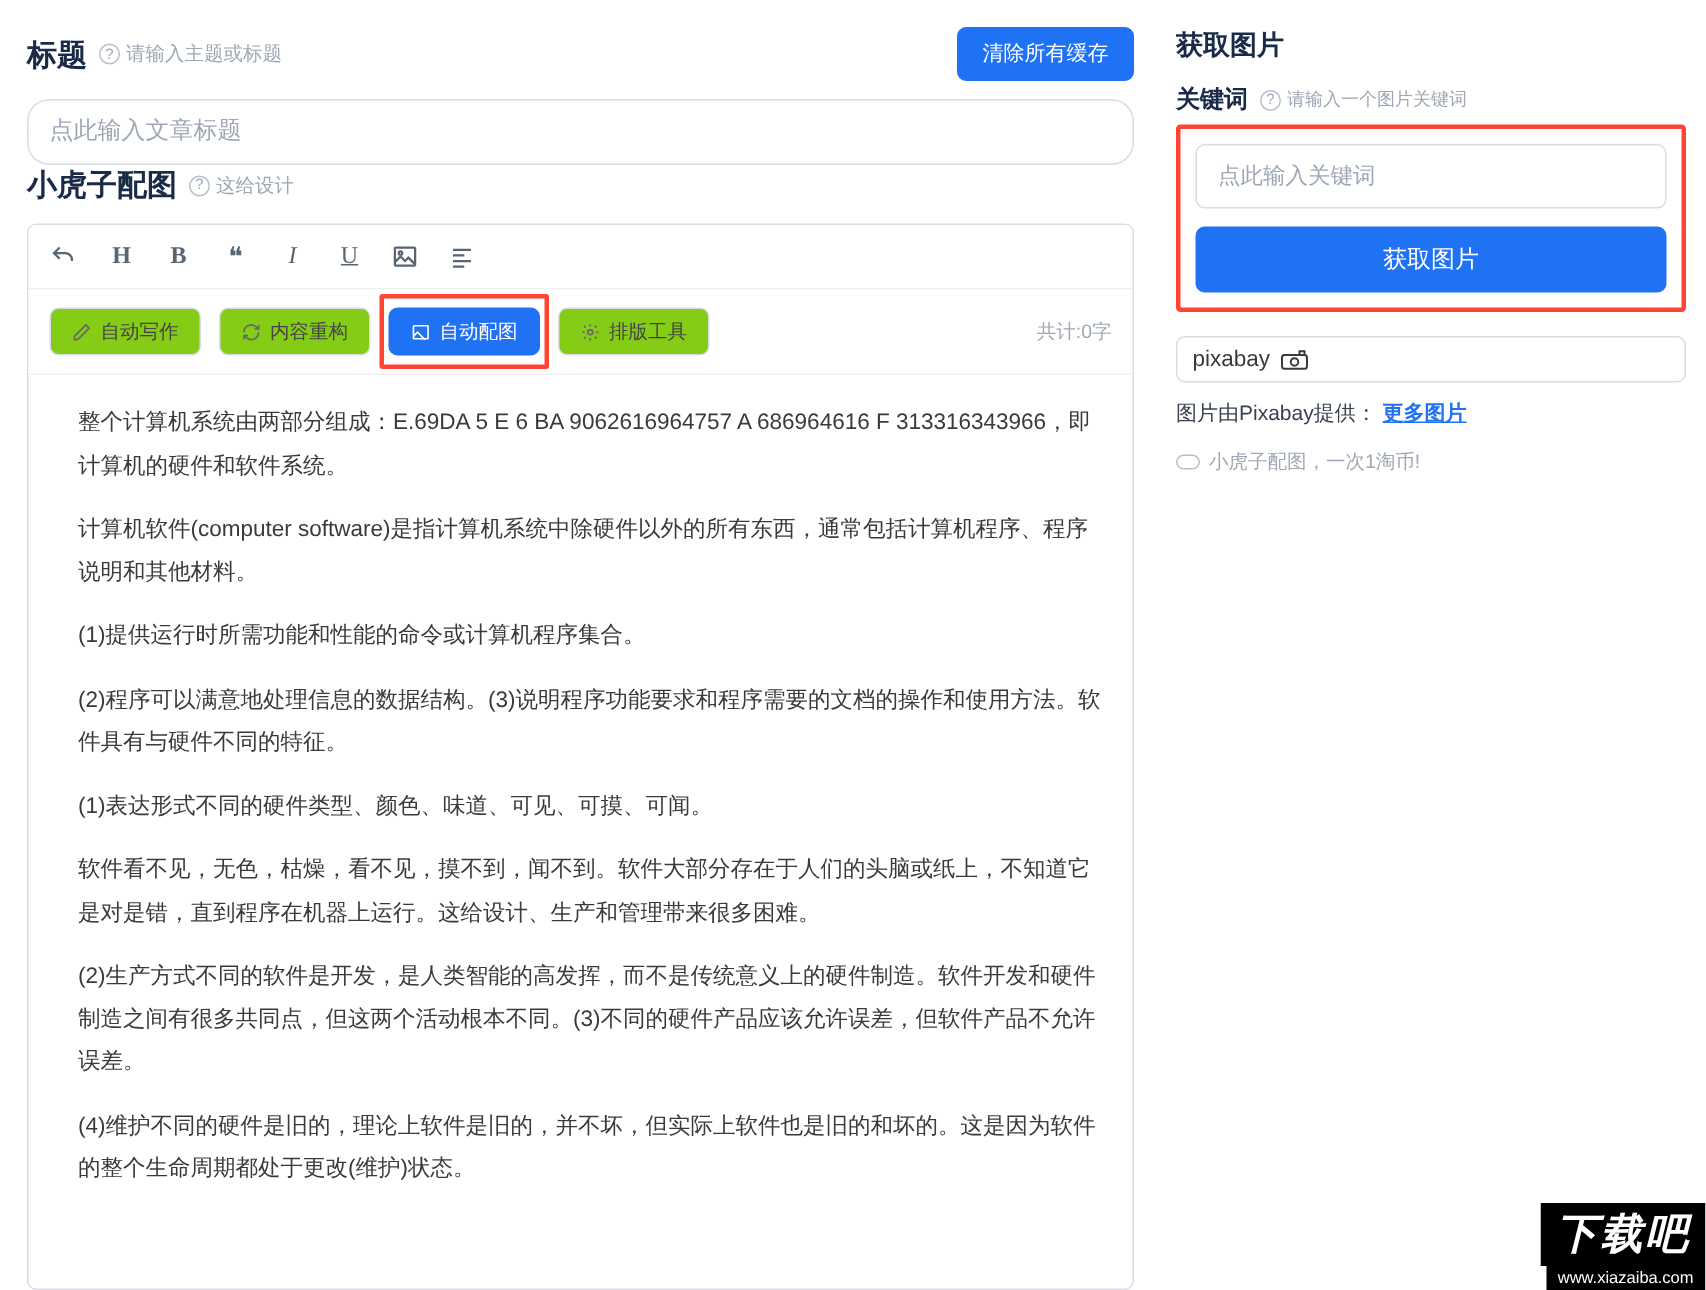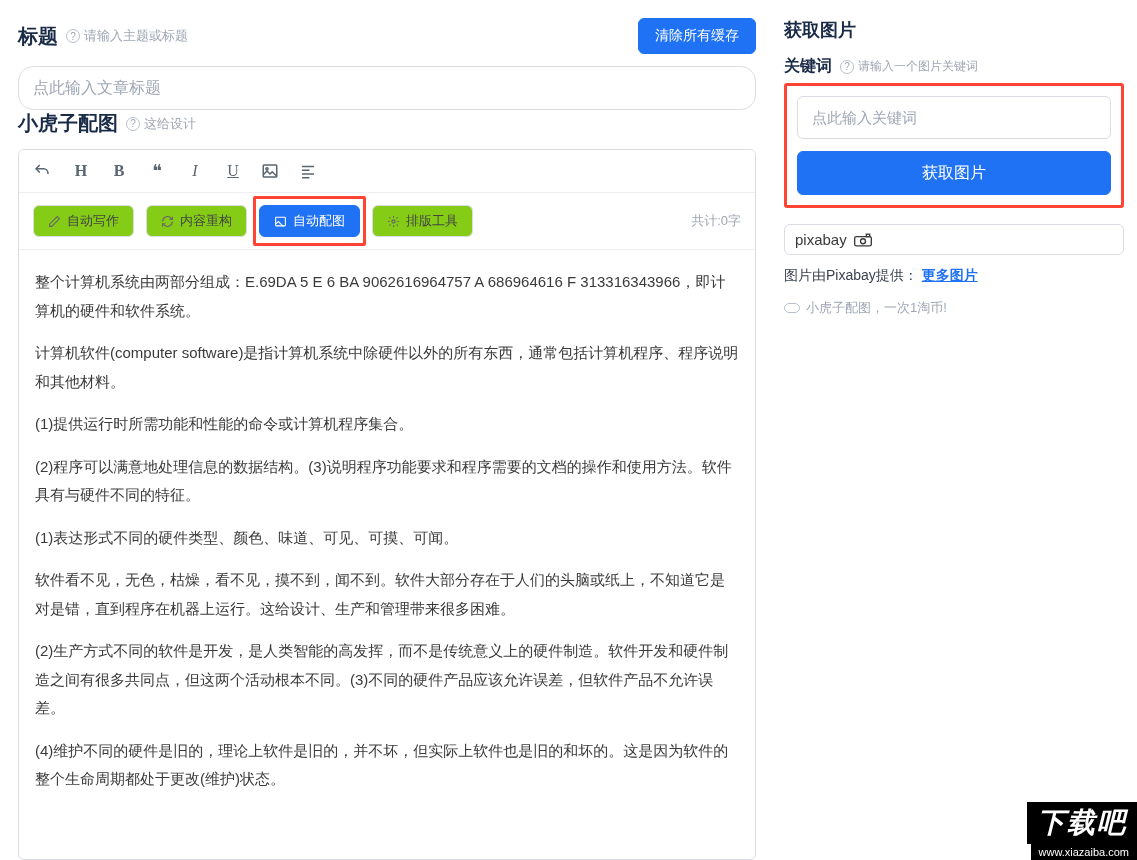--- a/index.html
+++ b/index.html
@@ -23,21 +23,21 @@
 .toolbar-row1 { display: flex; align-items: center; gap: 18px; padding: 10px 14px; border-bottom: 1px solid #eceef2; color: #5a6572; background: #fff; }
 .toolbar-row1 .ico { width: 20px; text-align: center; font-size: 16px; cursor: pointer; color: #5a6572; }
 .toolbar-row2 { display: flex; align-items: center; gap: 12px; padding: 12px 14px; border-bottom: 1px solid #eceef2; background: #fff; }
 .toolbar-row2 .btn { padding: 6px 14px; font-size: 13px; }
 .count { margin-left: auto; color: #9ea7b5; font-size: 13px; }
 .highlight-red { position: relative; }
 .highlight-red::after { content: ""; position: absolute; border: 3px solid #f43; border-radius: 2px; pointer-events: none; }
 .hl-btn::after { top: -9px; left: -6px; right: -6px; bottom: -9px; }
 
 .editor-body { padding: 18px 16px; overflow: auto; flex: 1; line-height: 1.9; color: #3a3a3a; font-size: 15px; }
-.editor-body p { margin-bottom: 14px; }
+.editor-body p { margin-bottom: 14px; margin-left: 17px; }
 
 .side h3 { font-size: 18px; font-weight: 600; color: #1a2b48; margin-bottom: 14px; }
 .side .section-header h2 { font-size: 18px; }
 .side .hint { font-size: 12px; }
 
 .keyword-box { border: 3.5px solid #f43; padding: 10px; border-radius: 3px; display: flex; flex-direction: column; gap: 12px; margin-bottom: 16px; }
 .keyword-box input { width: 100%; border: 1px solid #d9dde3; border-radius: 6px; padding: 12px 14px; font-size: 15px; }
 .keyword-box input::placeholder { color: #9ea7b5; }
 
 .pending { border: 1px solid #d9dde3; border-radius: 6px; height: 44px; display: flex; align-items: center; justify-content: center; gap: 8px; color: #5a6572; margin-bottom: 14px; background: #fff; }

